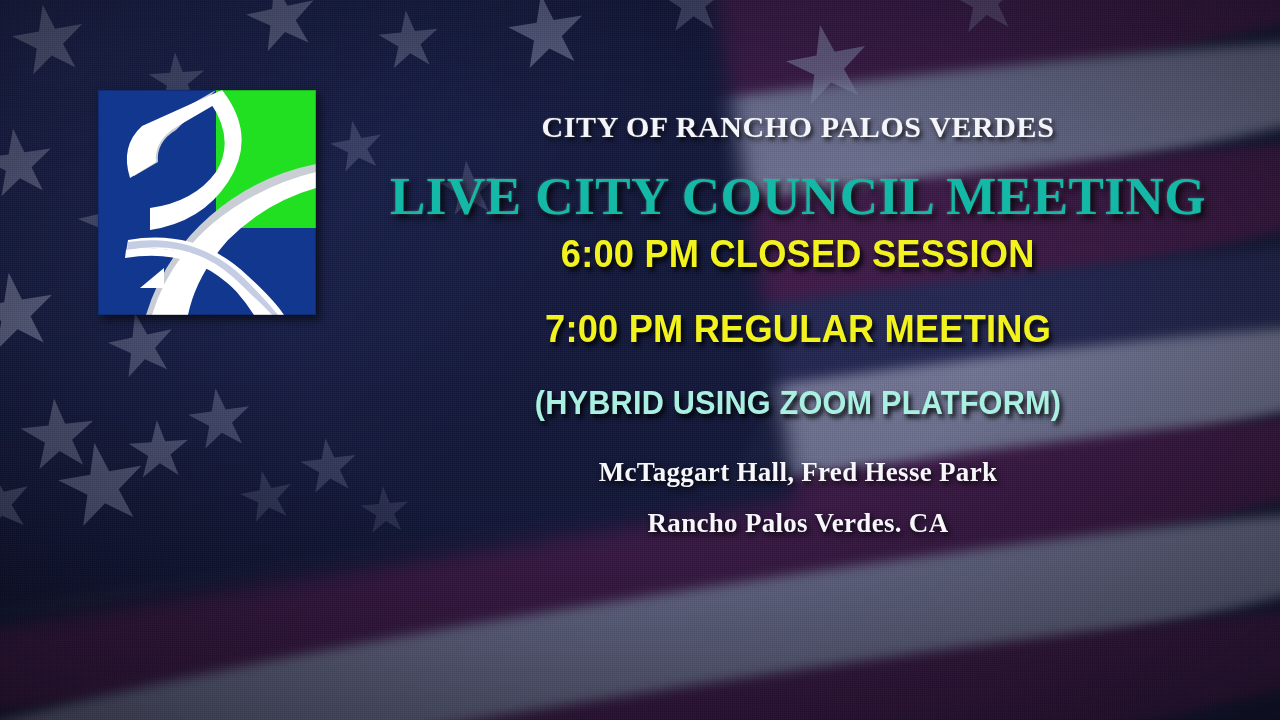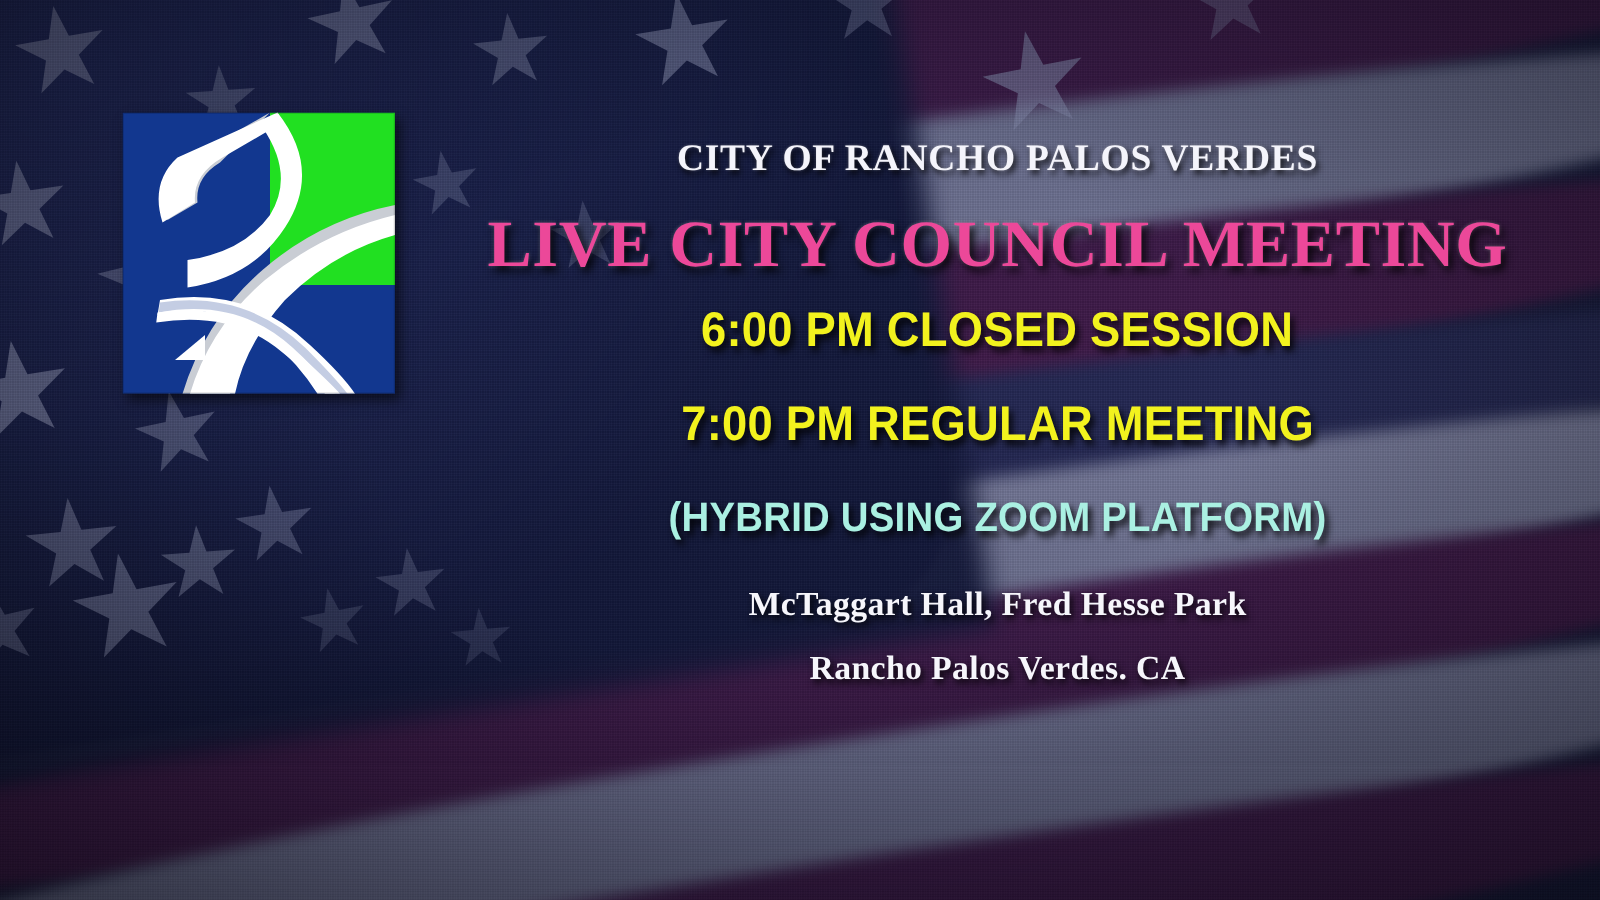--- a/index.html
+++ b/index.html
@@ -83,23 +83,23 @@
   .line{text-align:center;white-space:nowrap;line-height:1;}
 
   .l-city{
     font-family:"Liberation Serif",serif;font-weight:700;
     font-size:30px;letter-spacing:.6px;color:#f4f4fb;
     text-shadow:2px 3px 5px rgba(0,0,0,.85), 0 0 2px rgba(255,255,255,.35);
     margin-bottom:28px;
   }
   .l-title{
     font-family:"Liberation Serif",serif;font-weight:700;
-    font-size:53px;letter-spacing:.5px;color:#ec4899;
+    font-size:53px;letter-spacing:.5px;color:#14b8a6;
     text-shadow:3px 4px 7px rgba(0,0,0,.9), 0 0 3px rgba(255,255,255,.3);
-    margin-bottom:22px;
+    margin-bottom:11px;
   }
   .l-session{
     font-family:"Liberation Sans",sans-serif;font-weight:700;
     font-size:39px;letter-spacing:.2px;color:#f2f21e;
     transform:scaleX(.93);
     text-shadow:3px 4px 6px rgba(0,0,0,.9);
     margin-bottom:36px;
   }
   .l-session.second{margin-bottom:38px;}
   .l-hybrid{

